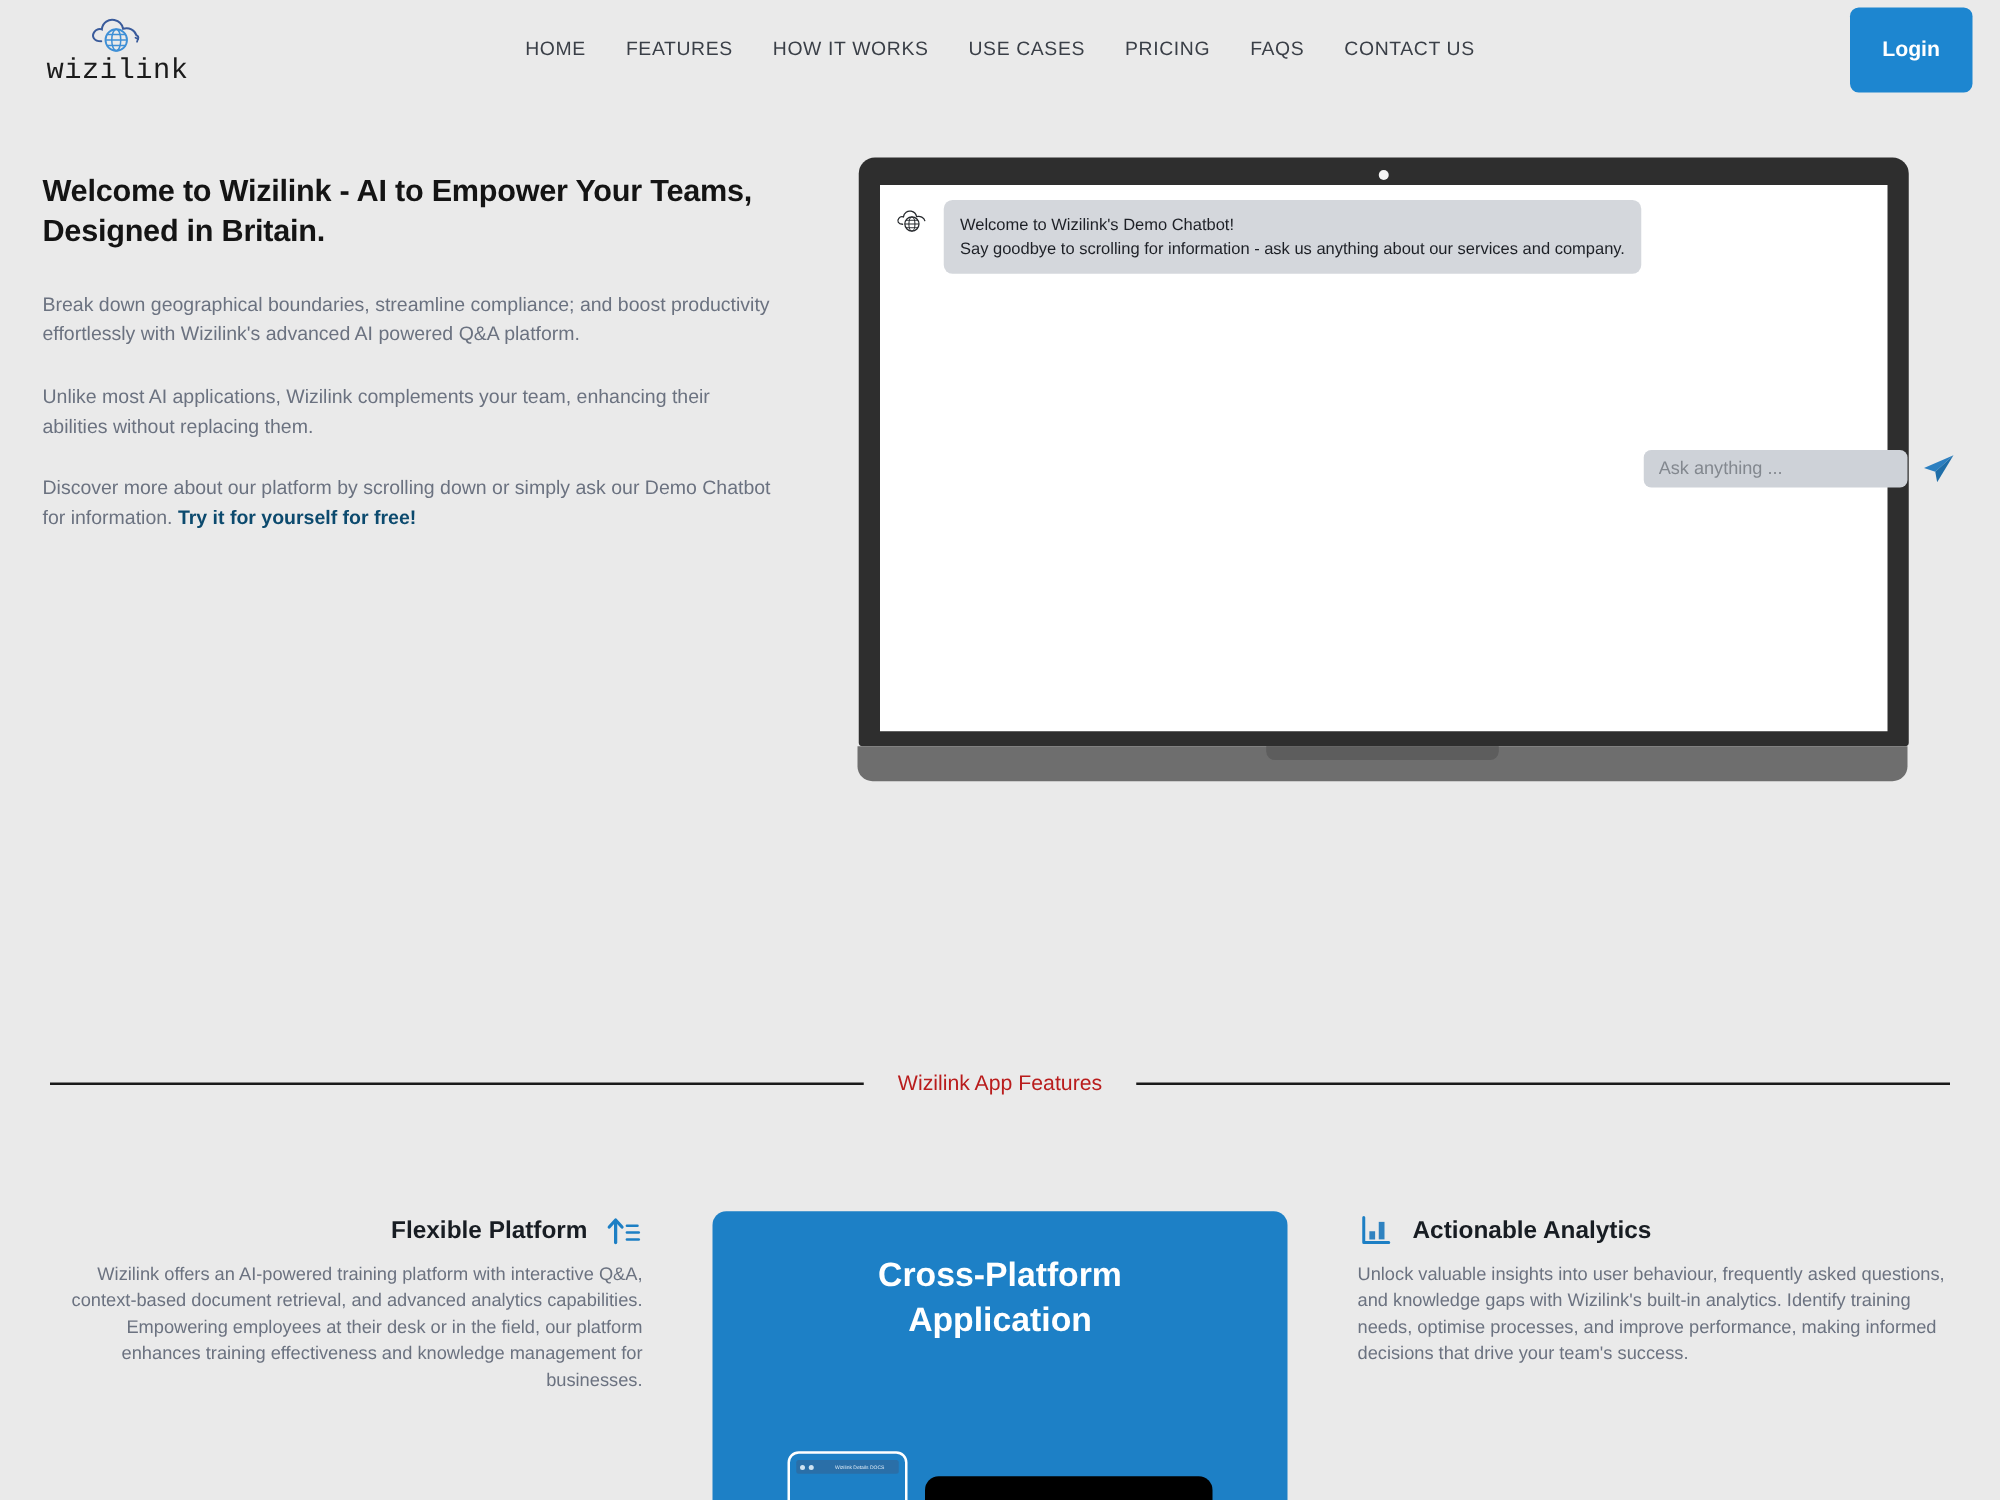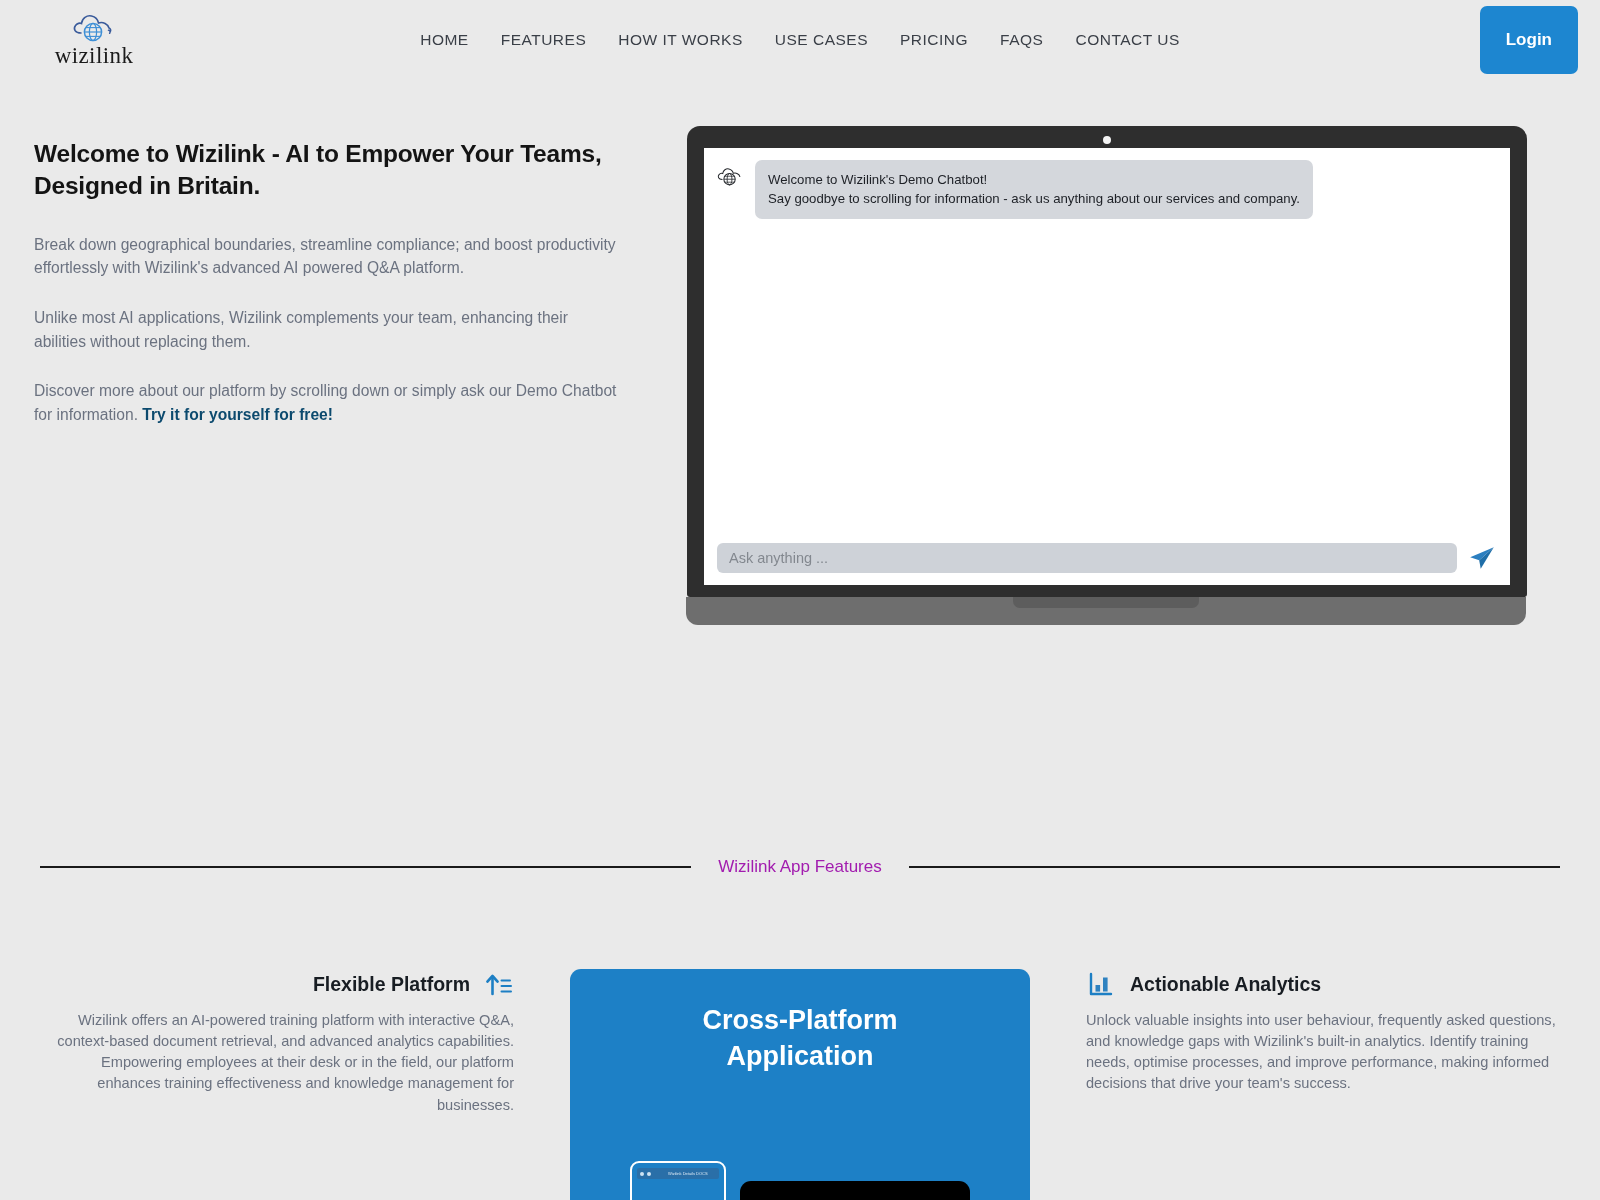--- a/index.html
+++ b/index.html
@@ -18,21 +18,21 @@
     align-items: center;
     padding: 0 22px 0 38px;
   }
   .logo-wrap {
     display: flex; flex-direction: column;
     align-items: center; justify-content: center;
     width: 112px;
   }
   .logo-mark { width: 46px; height: 34px; display: block; }
   .logo-text {
-    font-family: Liberation Serif, serif;
+    font-family: Liberation Mono, monospace;
     font-size: 23px; color: #1b1b1b;
     letter-spacing: .4px; margin-top: -2px;
   }
   .nav {
     position: absolute; left: 50%; transform: translateX(-50%);
     display: flex; align-items: center; gap: 32px;
   }
   .nav-item {
     font-size: 15.5px; color: #3a3f47;
     letter-spacing: .5px; cursor: pointer; white-space: nowrap;
@@ -70,21 +70,21 @@
     position: relative;
   }
   .webcam {
     position: absolute; top: 10px; left: 50%;
     transform: translateX(-50%);
     width: 8px; height: 8px; border-radius: 50%;
     background: #f3f3f3;
   }
   .screen-inner {
     background: #fff; height: 437px;
-    display: flex; flex-direction: column;
+    display: flex; 
     padding: 12px 11px 8px 11px;
   }
   .chat-area { flex: 1; }
   .msg-row { display: flex; align-items: flex-start; gap: 10px; }
   .bot-avatar { width: 30px; height: 26px; flex: none; margin-top: 5px; }
   .msg-bubble {
     background: #d4d7dc; border-radius: 7px;
     padding: 10px 13px 11px 13px;
   }
   .msg-line {
@@ -116,21 +116,21 @@
     border-radius: 0 0 7px 7px;
   }
 
   
   .divider {
     display: flex; align-items: center;
     margin-top: 232px; padding: 0 40px;
   }
   .divider .rule { flex: 1; height: 1.4px; background: #1a1a1a; }
   .divider .label {
-    font-size: 17px; color: #a21caf;
+    font-size: 17px; color: #b91c1c;
     padding: 0 27px; white-space: nowrap;
   }
 
   
   .features {
     display: flex; align-items: flex-start;
     margin-top: 92px; padding: 0 36px;
   }
   .feature { width: 478px; flex: none; }
   .feature.left { display: flex; justify-content: flex-end; }

